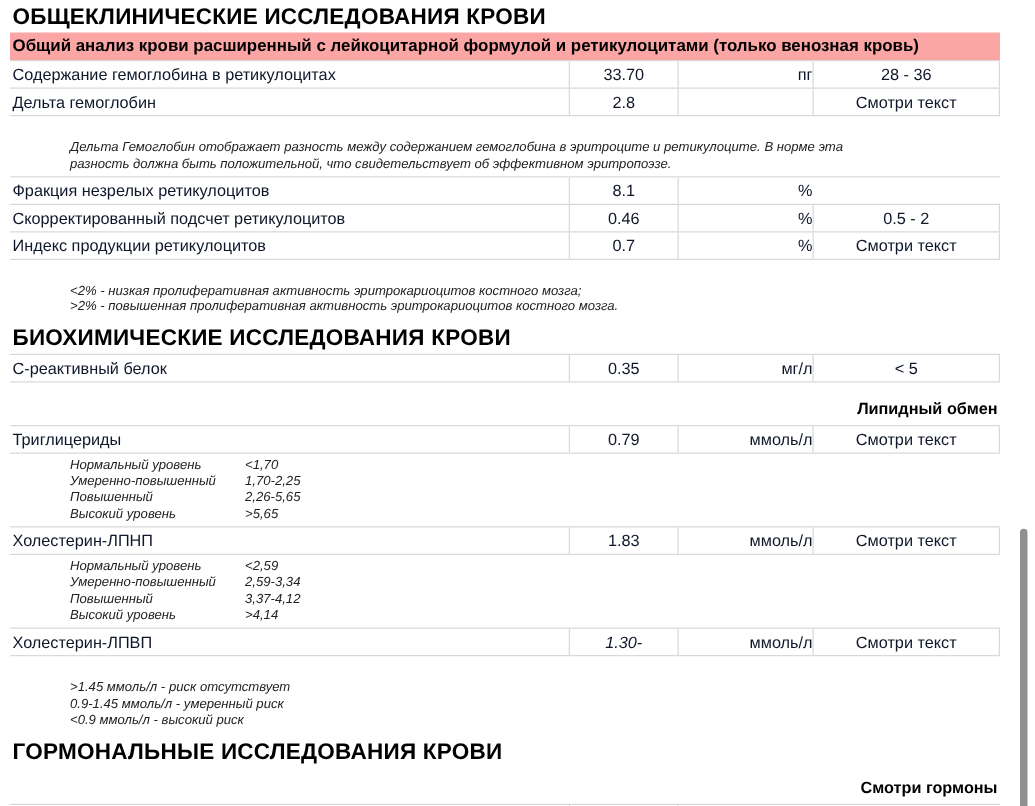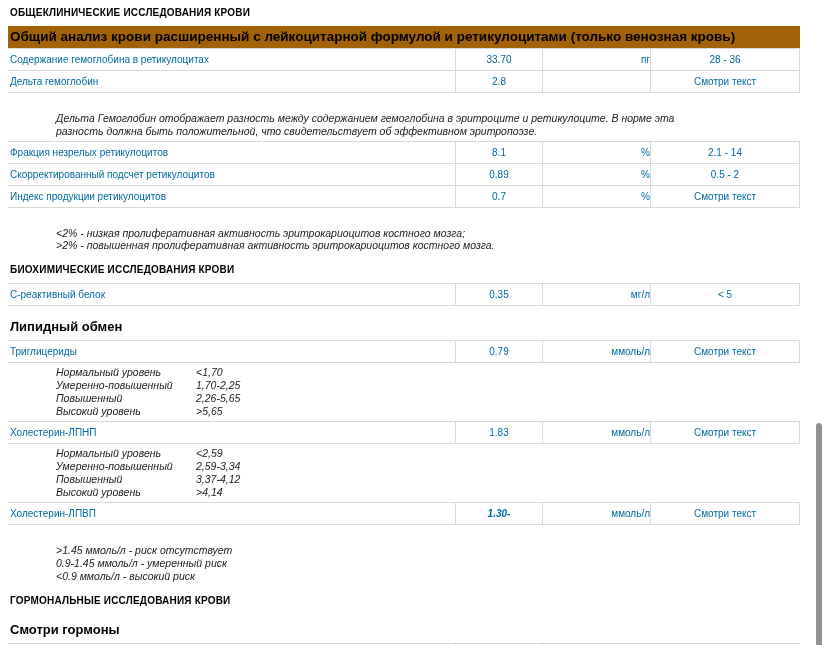--- a/index.html
+++ b/index.html
@@ -3,46 +3,46 @@
 <meta charset="utf-8">
 <style>
   html,body { margin:0; padding:0; }
   body {
     width:828px; height:645px; background:#ffffff; overflow:hidden; position:relative;
     font-family:"Liberation Sans", sans-serif; color:#111;
   }
   .doc { position:absolute; top:0; left:8px; width:792px; }
 
   .section-heading {
-    font-size:10px; font-weight:bold; color:#000;
+    font-size:18px; font-weight:bold; color:#000;
     margin:10px 2px 5px 2px; line-height:16px; letter-spacing:0.2px;
   }
   .doc > .section-heading.first { margin-top:5px; }
 
   .subheader {
-    background:#a16207; font-weight:bold; font-size:13.5px; color:#000;
+    background:#fca5a5; font-weight:bold; font-size:13.5px; color:#000;
     line-height:17px; padding:2px 4px 3px 2px; box-sizing:border-box; width:792px;
   }
 
   .subheading {
     font-size:13px; font-weight:bold; color:#000;
-    margin:13px 2px 5px 2px; line-height:16px;
+    margin:13px 2px 5px 2px; line-height:16px;text-align:right;
   }
 
   .row { display:flex; border-top:1px solid #d9d9d9; width:792px; box-sizing:border-box; }
   .row.row-end { border-bottom:1px solid #d9d9d9; }
   .cell {
-    font-size:10px; line-height:21px; height:21px; color:#0369a1;
+    font-size:13px; line-height:21px; height:21px; color:#0f172a;
     box-sizing:border-box; overflow:hidden; white-space:nowrap;
   }
   .cell.name  { width:447px; padding-left:2px; text-overflow:ellipsis; }
   .cell.value { width:87px;  text-align:center; border-left:1px solid #d9d9d9; }
   .cell.unit  { width:108px; text-align:right; border-left:1px solid #d9d9d9; }
   .cell.ref   { width:150px; text-align:center; border-left:1px solid #d9d9d9; border-right:1px solid #d9d9d9; }
-  .cell.emph  { font-weight:bold; font-style:italic; }
+  .cell.emph  { font-weight:normal; font-style:italic; }
 
   .note {
     font-style:italic; font-size:10.5px; color:#222;
     margin:19px 0 3px 48px; line-height:12.8px;
   }
   .note .nline { white-space:nowrap; }
 
   .note2col { font-style:italic; font-size:10.5px; color:#222; margin:3px 0 3px 48px; line-height:13px; }
   .note2col .nrow { display:flex; }
   .note2col .nlabel { width:140px; }
@@ -72,25 +72,24 @@
       <div class="cell ref">Смотри текст</div>
     </div>
     <div class="note">
       <div class="nline">Дельта Гемоглобин отображает разность между содержанием гемоглобина в эритроците и ретикулоците. В норме эта</div>
       <div class="nline">разность должна быть положительной, что свидетельствует об эффективном эритропоэзе.</div>
     </div>
     <div class="row">
       <div class="cell name">Фракция незрелых ретикулоцитов</div>
       <div class="cell value">8.1</div>
       <div class="cell unit">%</div>
-      <div class="cell ref">2.1 - 14</div>
     </div>
     <div class="row">
       <div class="cell name">Скорректированный подсчет ретикулоцитов</div>
-      <div class="cell value">0.89</div>
+      <div class="cell value">0.46</div>
       <div class="cell unit">%</div>
       <div class="cell ref">0.5 - 2</div>
     </div>
     <div class="row row-end">
       <div class="cell name">Индекс продукции ретикулоцитов</div>
       <div class="cell value">0.7</div>
       <div class="cell unit">%</div>
       <div class="cell ref">Смотри текст</div>
     </div>
     <div class="note">

